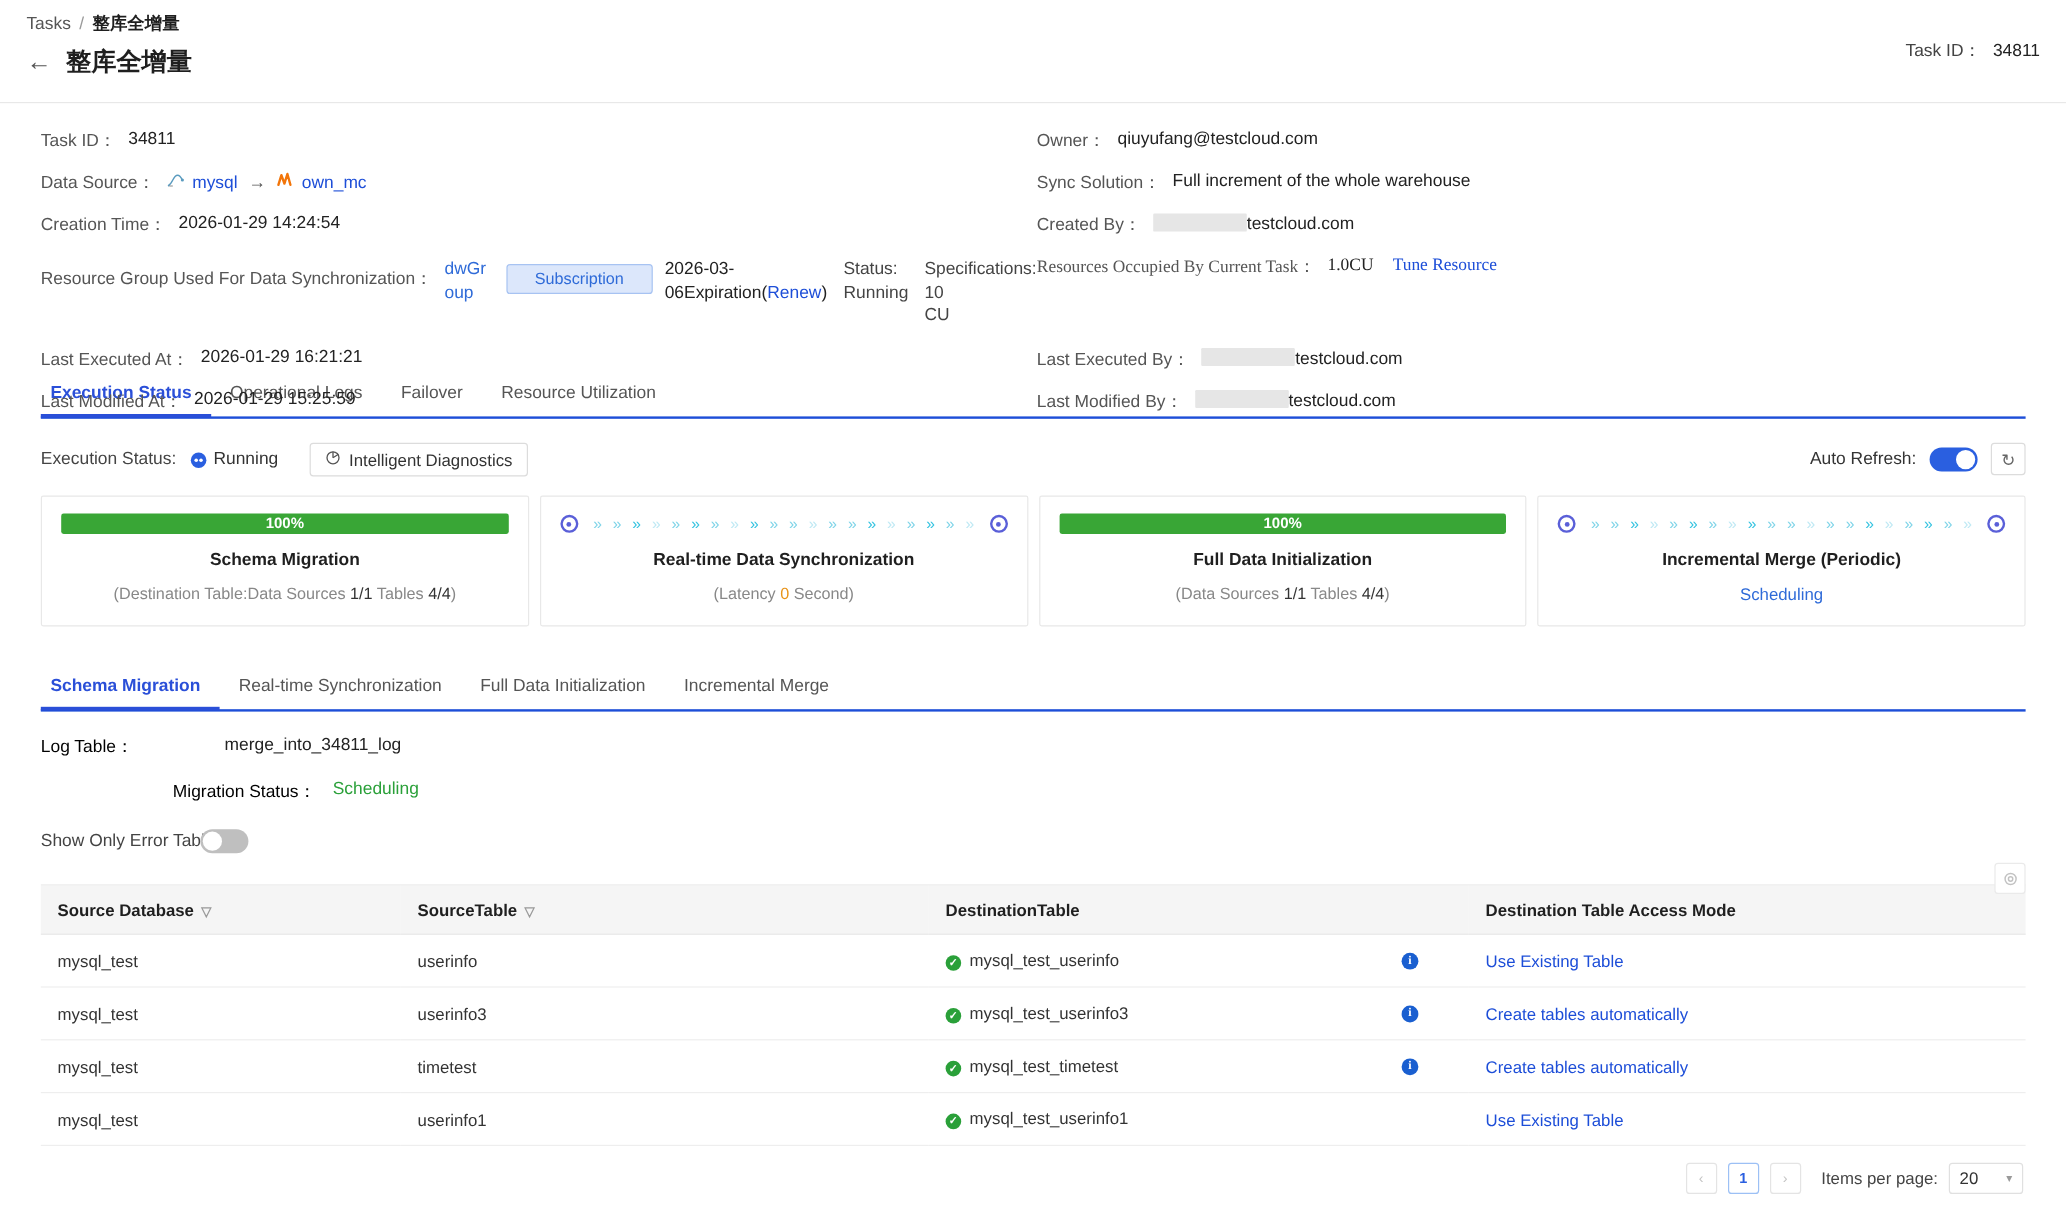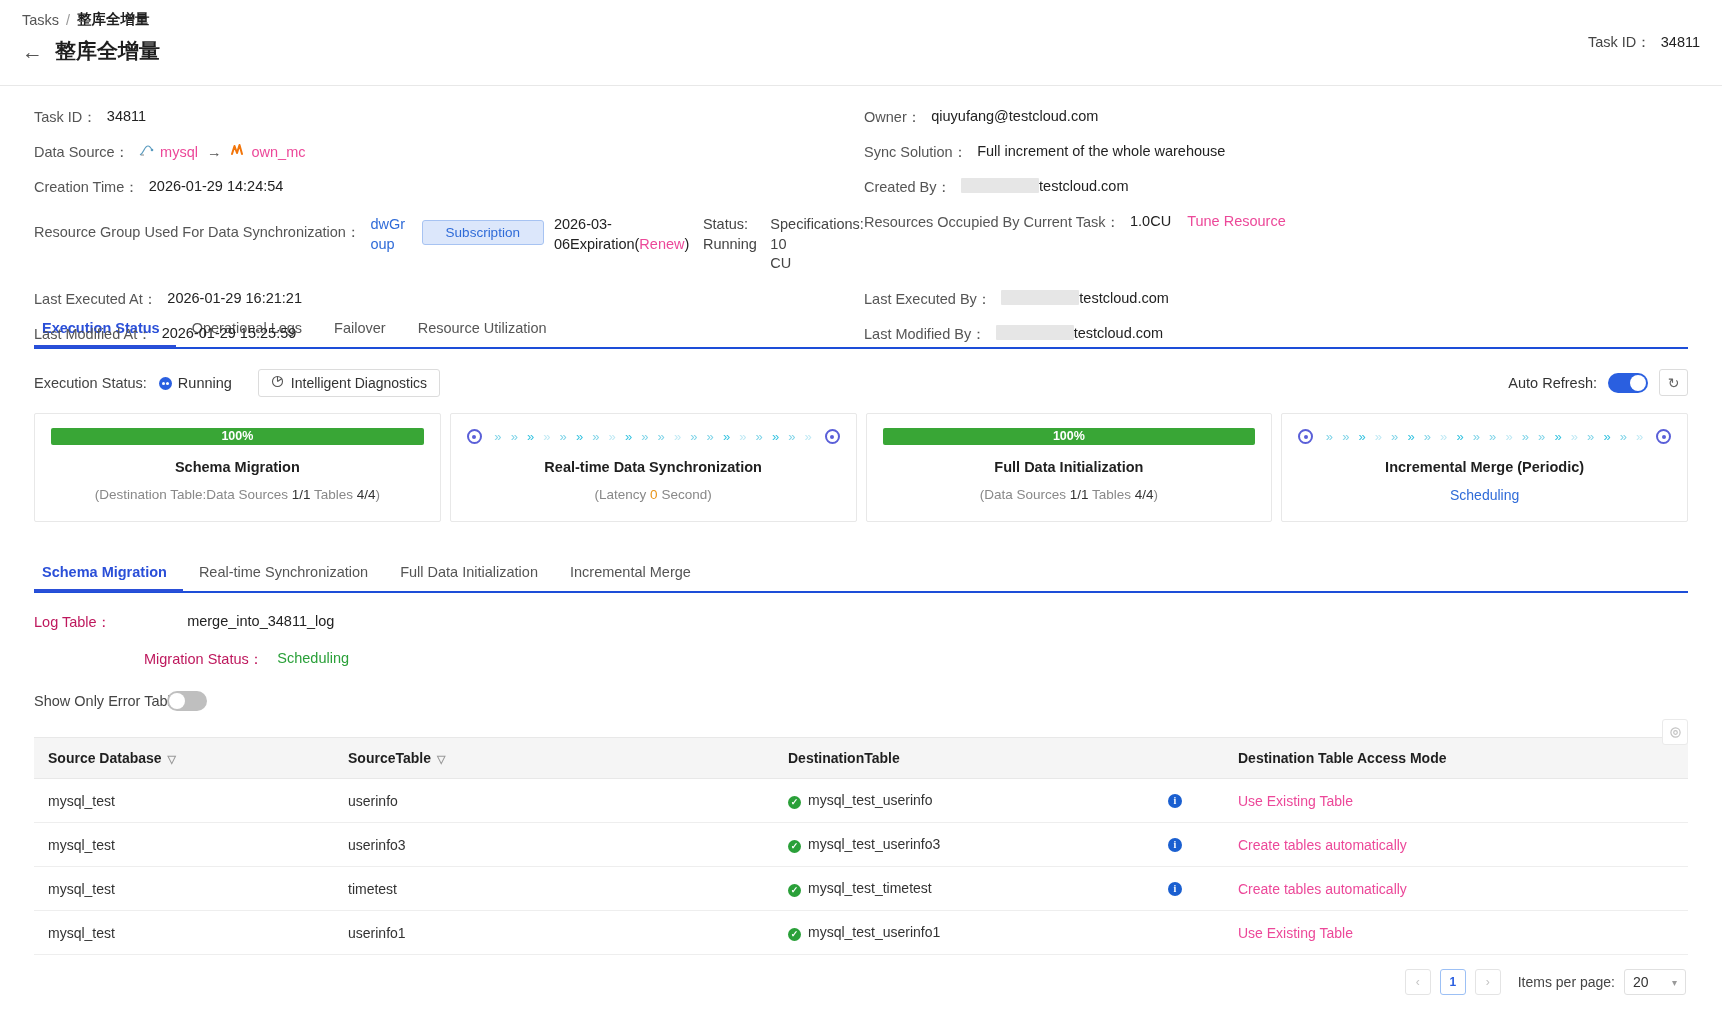--- a/index.html
+++ b/index.html
@@ -55,21 +55,21 @@
     margin-top: 22px;
     height: 190px;
   }
   .info-left  { position: absolute; left: 0;   top: 0; width: 830px; }
   .info-right { position: absolute; left: 830px; top: 0; width: 820px; }
 
   .info-row { display: flex; align-items: flex-start; margin-bottom: 16px; font-size: 14.5px; }
   .info-label { color: #555; white-space: nowrap; }
   .info-value { color: #222; margin-left: 10px; }
 
-  .lnk { color: #ec4899; text-decoration: none; cursor: pointer; }
+  .lnk { color: #1d4ed8; text-decoration: none; cursor: pointer; }
 
   .ds-icon-mysql, .ds-icon-mc { display: inline-block; vertical-align: middle; margin-right: 5px; }
   .arrow-mid { color: #555; margin: 0 9px; }
 
   .redacted {
     display: inline-block;
     width: 78px; height: 15px;
     background: #e6e6e6;
     vertical-align: -2px;
     border-radius: 1px;
@@ -197,21 +197,21 @@
   .stage-sub { font-size: 13.5px; color: #888; }
   .stage-sub b { color: #333; font-weight: normal; }
   .stage-sub .amber { color: #e8941a; }
   .stage-link { font-size: 14px; color: #2f6bd8; cursor: pointer; }
 
   
   .subtabs { margin-top: 34px; }
   .loginfo { margin-top: 20px; font-size: 14.5px; }
   .loginfo .r1 { display: flex; }
   .loginfo .r2 { display: flex; margin-top: 18px; padding-left: 110px; }
-  .li-label { color: #be185d; white-space: nowrap; }
+  .li-label { color: #000000; white-space: nowrap; }
   .li-val { color: #222; margin-left: 10px; }
   .li-ok { color: #2aa039; margin-left: 14px; }
   .r1 .li-val { margin-left: 76px; }
 
   .err-row {
     margin-top: 22px; display: flex; align-items: center;
     font-size: 14.5px; color: #444; position: relative;
   }
   .err-row .switch { margin-left: -12px; }
 
@@ -355,21 +355,21 @@
       <div class="info-row">
         <span class="info-label">Sync Solution：</span>
         <span class="info-value">Full increment of the whole warehouse</span>
       </div>
 
       <div class="info-row">
         <span class="info-label">Created By：</span>
         <span class="info-value"><span class="redacted"></span><span>testcloud.com</span></span>
       </div>
 
-      <div class="info-row" style="margin-bottom:58px;">
+      <div class="info-row" style="margin-bottom:58px;font-family:Liberation Serif, serif;">
         <span class="info-label">Resources Occupied By Current Task：</span>
         <span class="info-value">1.0CU</span>
         <span class="lnk" style="margin-left:16px;">Tune Resource</span>
       </div>
 
       <div class="info-row">
         <span class="info-label">Last Executed By：</span>
         <span class="info-value"><span class="redacted"></span><span>testcloud.com</span></span>
       </div>
 

